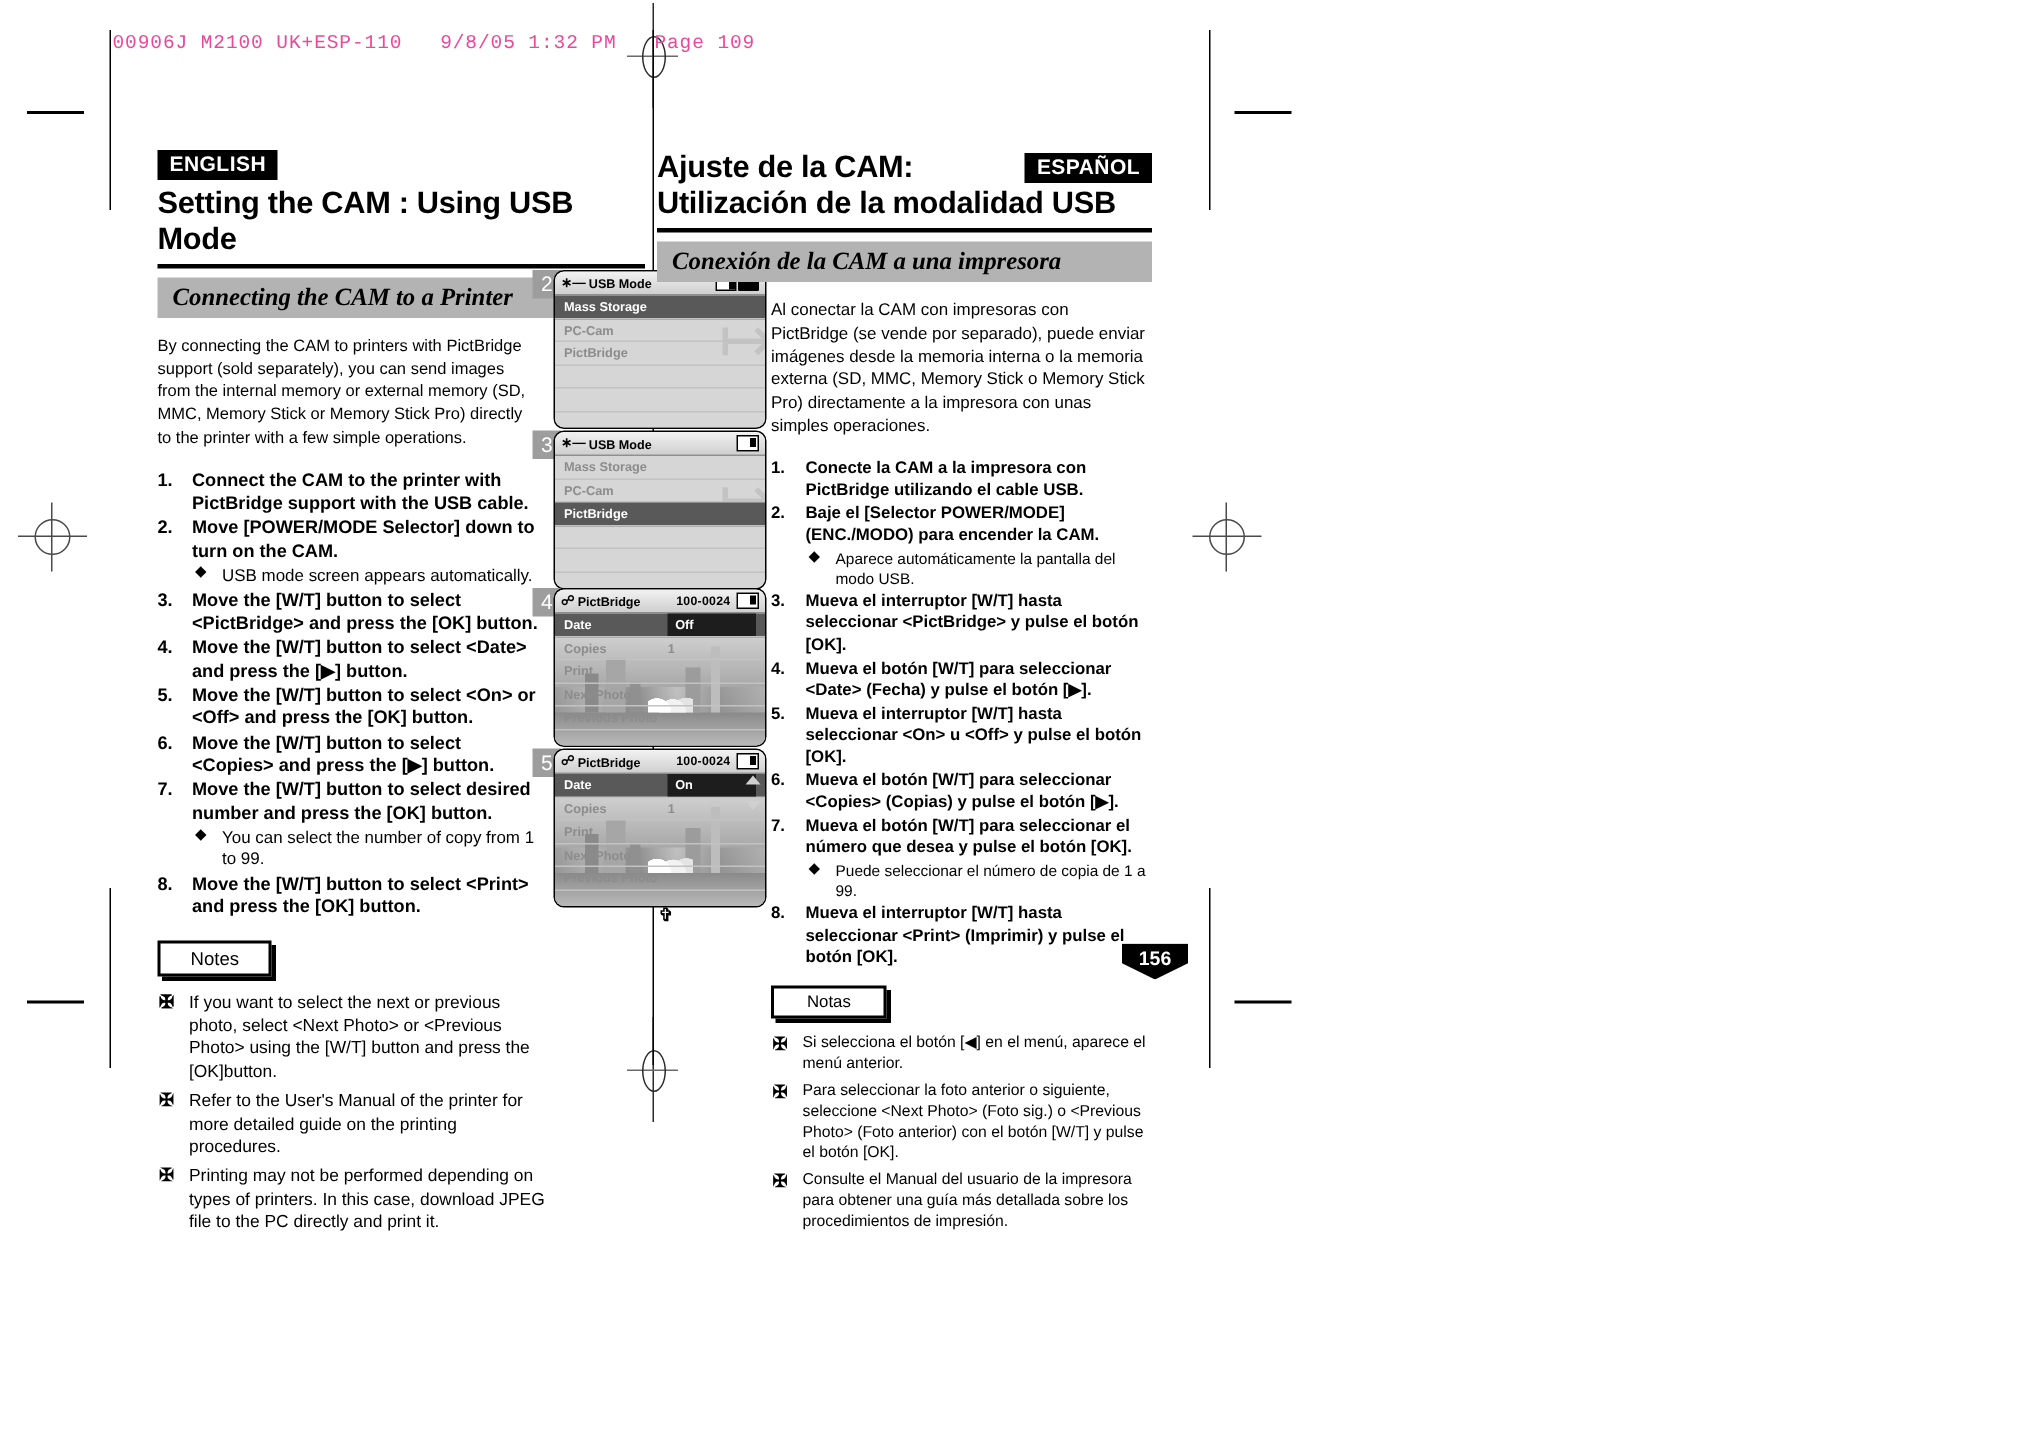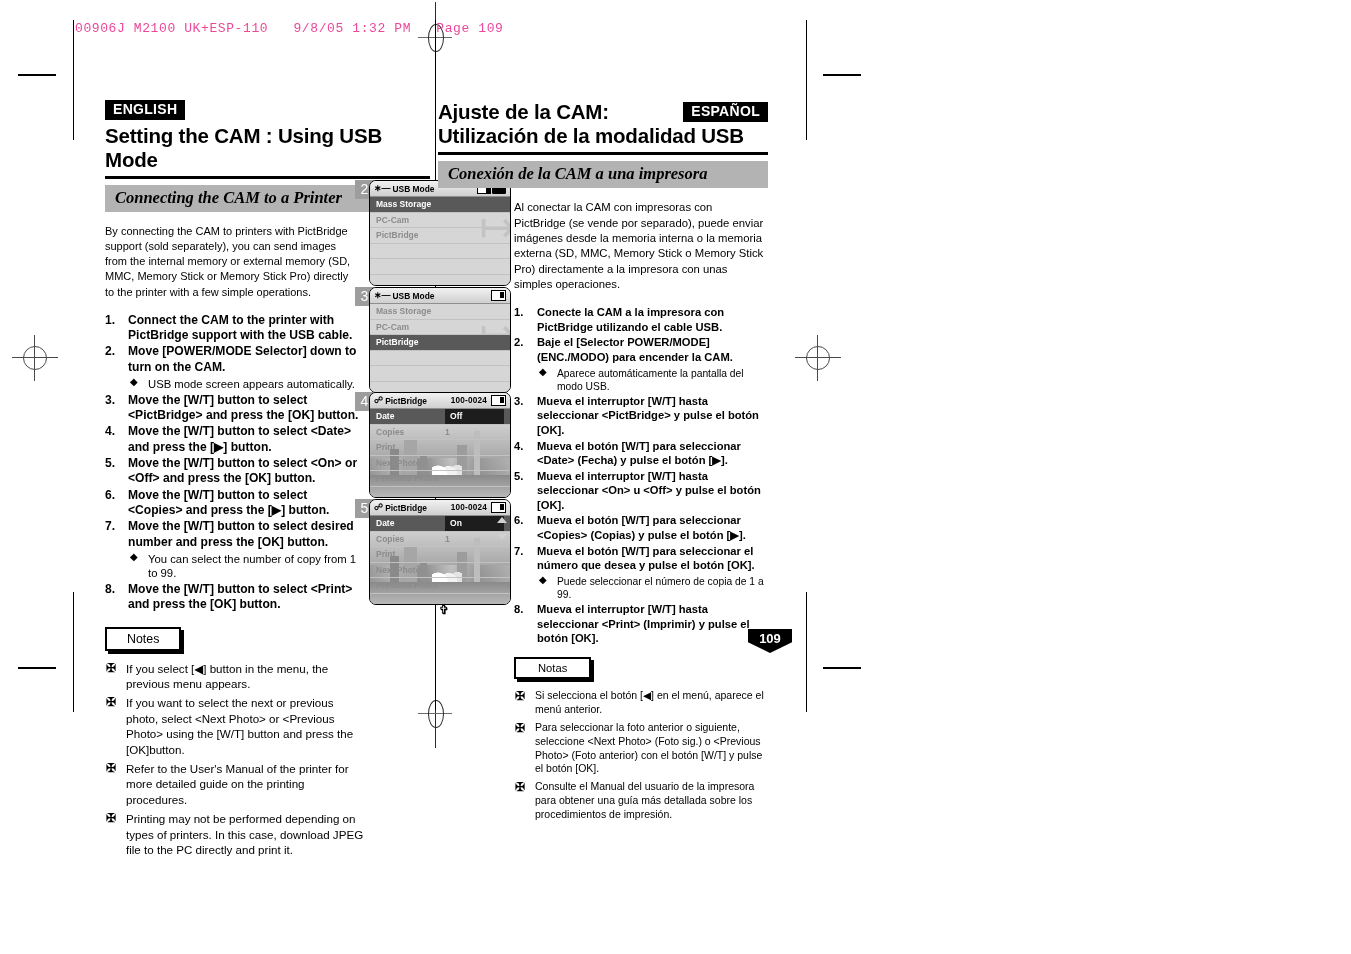--- a/index.html
+++ b/index.html
@@ -216,21 +216,21 @@
           <li><span class="num">7.</span><span>Move the [W/T] button to select desired number and press the [OK] button.</span><ul class="bullets">
               <li><span class="dia">◆</span><span>You can select the number of copy from 1 to 99.</span></li>
             </ul></li>
           <li><span class="num">8.</span><span>Move the [W/T] button to select &lt;Print&gt; and press the [OK] button.</span></li>
         </ol>
     </div>
 
     <div style="width:262px;margin-top:12px;">
       <span class="notes-tab">Notes</span>
       <ul class="notes" id="en-notes">
-          <li><span class="clv">✠</span><span>If you select [◀] button in the menu, the previous menu appears.</span></li>
+          <li><span class="clv">✠</span></li>
           <li><span class="clv">✠</span><span>If you want to select the next or previous photo, select &lt;Next Photo&gt; or &lt;Previous Photo&gt; using the [W/T] button and press the [OK]button.</span></li>
           <li><span class="clv">✠</span><span>Refer to the User's Manual of the printer for more detailed guide on the printing procedures.</span></li>
           <li><span class="clv">✠</span><span>Printing may not be performed depending on types of printers. In this case, download JPEG file to the PC directly and print it.</span></li>
         </ul>
     </div>
   </div>
 
   <div class="lcd-wrap" style="left:355px;top:180px;">
     <div class="stepnum">2</div>
     <div class="lcd">
@@ -414,14 +414,14 @@
         </ul>
     </div>
   </div>
 
   <ul class="notes es" style="position:absolute;left:438px;top:603px;width:330px;margin:0;">
     <li>
       <span class="clv">✞</span>
     </li>
   </ul>
 
-  <div class="pagenum" style="left:748px;top:629px;">109</div>
+  <div class="pagenum" style="left:748px;top:629px;">156</div>
 </div>
 
 </body></html>

